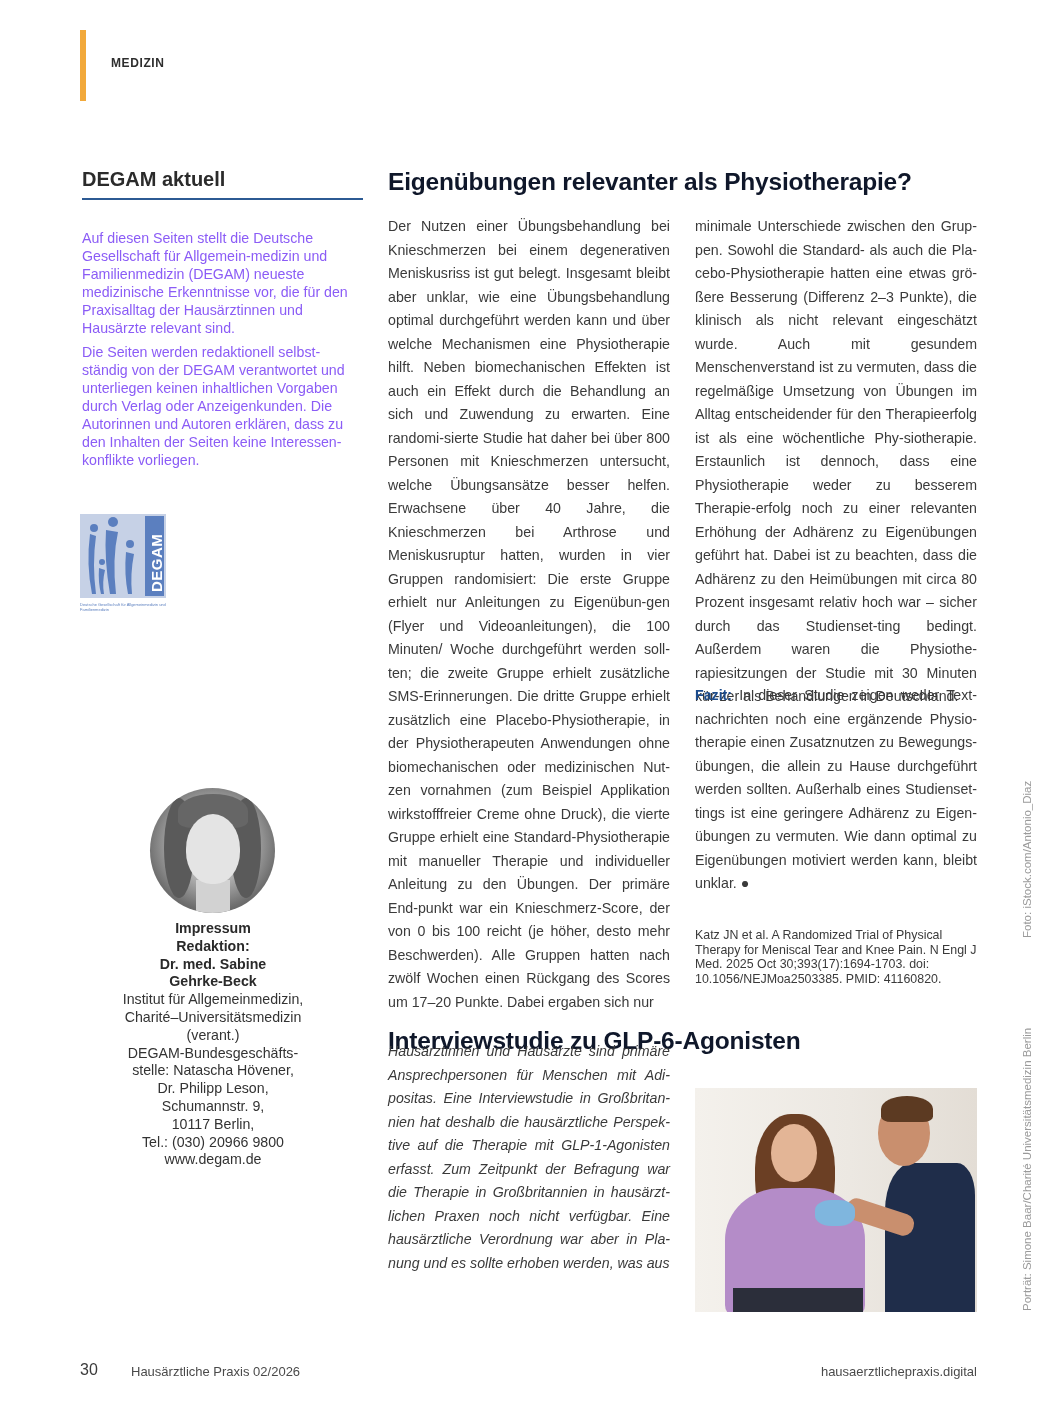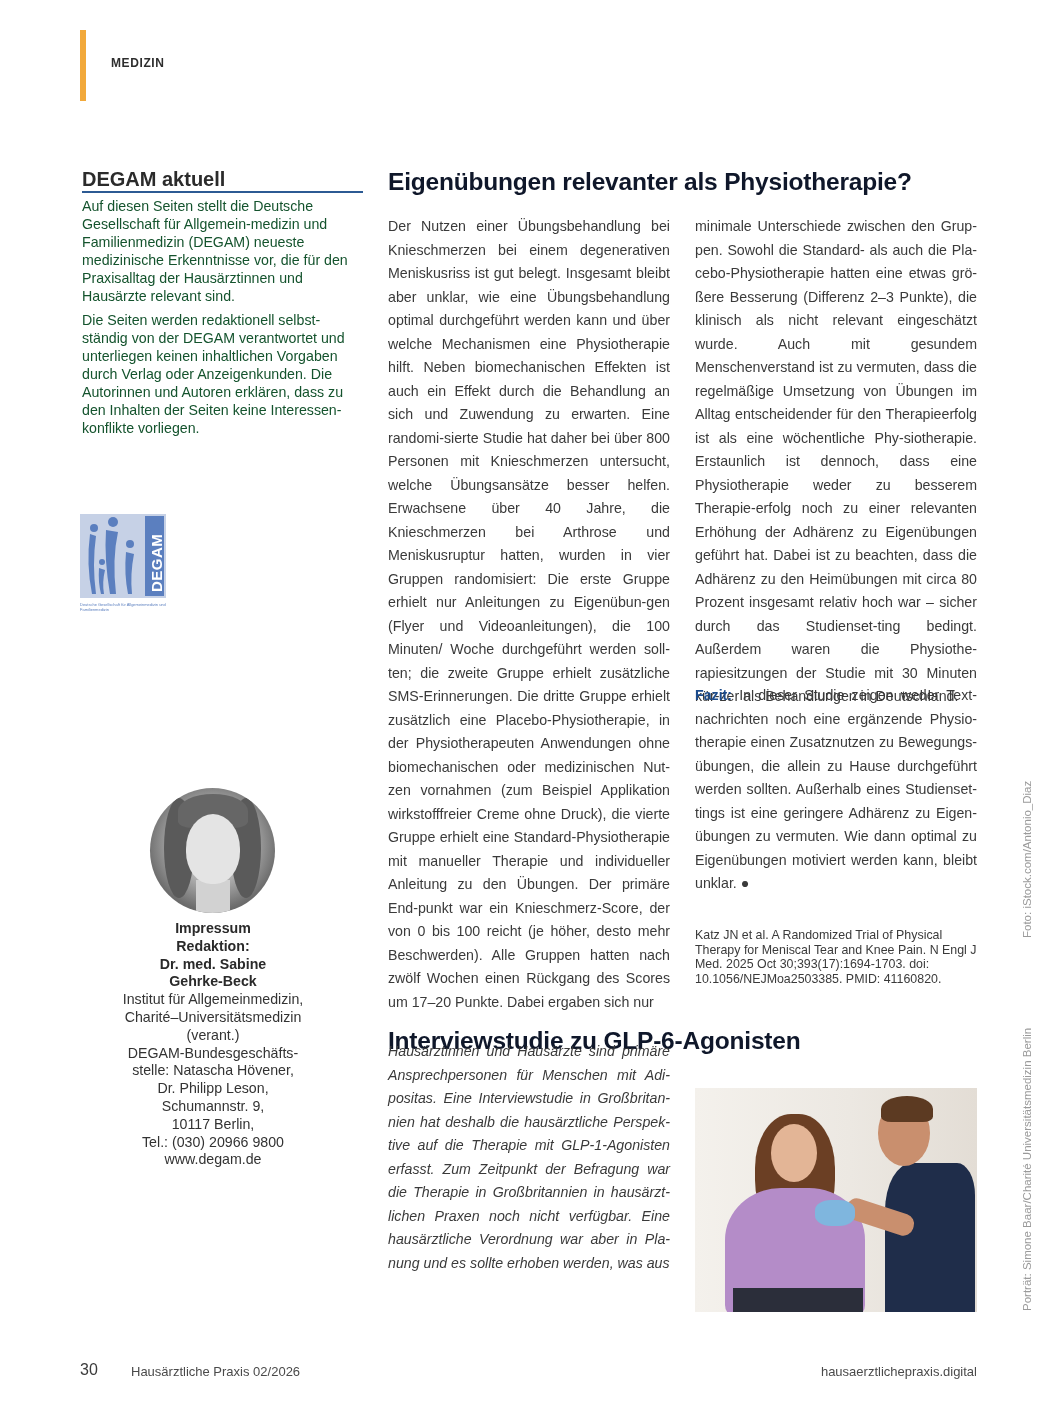--- a/index.html
+++ b/index.html
@@ -6,22 +6,22 @@
   body { width: 1058px; height: 1411px; position: relative; overflow: hidden;
          font-family: "Liberation Sans", "DejaVu Sans", sans-serif; color: #3a3a3a; }
   .abs { position: absolute; }
 
   
   .section-bar { left: 80px; top: 30px; width: 6px; height: 71px; background: #f2a93b; }
   .section-label { left: 111px; top: 56px; font-size: 12px; font-weight: bold; letter-spacing: 0.6px; color: #2e2e2e; }
 
   
   .sidebar { left: 82px; top: 168px; width: 281px; }
-  .sidebar-title { font-size: 20px; font-weight: bold; color: #2b2b2b; border-bottom: 2px solid #2c5a93; margin: 0; }
-  .sidebar-p { font-size: 14.2px; line-height: 18px; margin: 4px 0 0 0; color: #14532d; }
+  .sidebar-title { font-size: 20px; font-weight: bold; color: #2b2b2b; padding-bottom: 7px; border-bottom: 2px solid #2c5a93; margin: 0; }
+  .sidebar-p { font-size: 14.2px; line-height: 18px; margin: 29px 0 0 0; color: #8b5cf6; }
   .sidebar-p + .sidebar-p { margin-top: 6px; }
 
   .logo { left: 80px; top: 514px; width: 90px; height: 100px; }
   .logo-box { position: absolute; left: 0; top: 0; width: 86px; height: 84px; background: #c6d1e6; }
   .logo-side { position: absolute; left: 65px; top: 2px; width: 19px; height: 80px; background: #5b7fbf; }
   .logo-text { position: absolute; left: 68px; top: 78px; transform-origin: 0 0; transform: rotate(-90deg);
                color: #ffffff; font-weight: bold; font-size: 15px; letter-spacing: 0.5px; white-space: nowrap; }
   .logo-caption { position: absolute; left: 0; top: 88px; font-size: 4px; line-height: 5px; color: #5b7fbf; width: 90px; }
 
   .portrait { left: 150px; top: 788px; width: 125px; height: 125px; border-radius: 50%;

